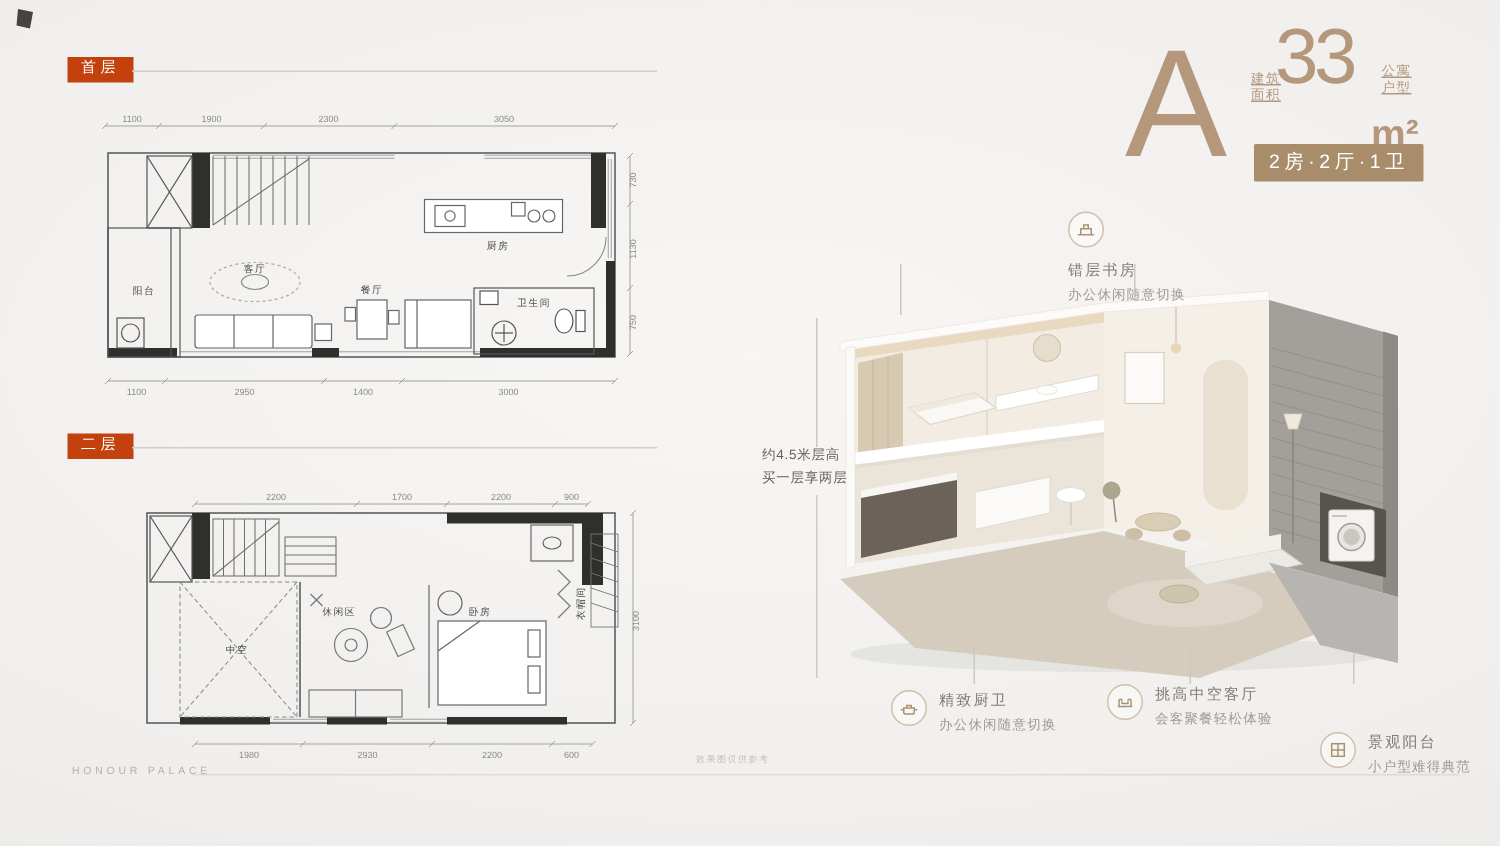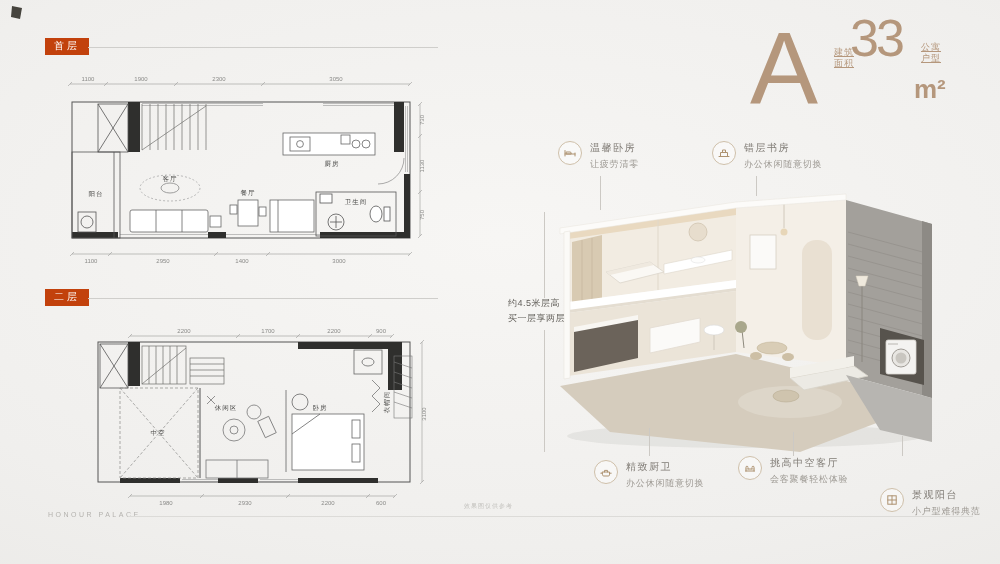--- a/index.html
+++ b/index.html
@@ -316,20 +316,21 @@
   <div class="mini-col" style="left:834px;top:47px;width:20px;">
     <div>建筑</div>
     <div>面积</div>
   </div>
   <div class="unit-area">33</div>
   <div class="mini-col" style="left:921px;top:42px;width:20px;">
     <div>公寓</div>
     <div>户型</div>
   </div>
   <div class="unit-unit">m²</div>
+  <div class="spec-badge">2房·2厅·1卫</div>
 
   <svg class="render" width="395" height="275" viewBox="0 0 395 275">
     <ellipse cx="195" cy="256" rx="178" ry="12" fill="rgba(60,55,45,0.07)"></ellipse>
 
     <polygon points="296,20 382,44 382,218 296,195" fill="#a3a09b"></polygon>
     <g stroke="#94918c" stroke-width="0.8">
       <line x1="298" y1="52" x2="380" y2="74"></line>
         <line x1="298" y1="64" x2="380" y2="86"></line>
       <line x1="298" y1="76" x2="380" y2="98"></line>
         <line x1="298" y1="88" x2="380" y2="110"></line>
@@ -403,34 +404,23 @@
     <polygon points="14,52 20,51 20,198 14,199" fill="#fbfaf7" stroke="#e5e1d9" stroke-width="0.5"></polygon>
   </svg>
 
   <div class="conn" style="left:544px;top:212px;height:86px;"></div>
   <div class="hn">
     <div>约4.5米层高</div>
     <div>买一层享两层</div>
   </div>
   <div class="conn" style="left:544px;top:330px;height:122px;"></div>
 
-  <div class="co" style="left:558px;top:141px;">
-    <span class="circ">
-      <svg width="12" height="12" viewBox="0 0 12 12" fill="none" stroke="#ad9270" stroke-width="1" stroke-linecap="round">
-        <path d="M1 3.5 v5.5 M11 6 v3 M1 7 h10 M2.5 5 h3.5 a1.2 1.2 0 0 1 1.2 1.2 v0.8 h-4.7 z"></path>
-      </svg>
-    </span>
-    <span>
-      <div class="co-title">温馨卧房</div>
-      <div class="co-desc">让疲劳清零</div>
-    </span>
-  </div>
   <div class="conn" style="left:600px;top:176px;height:34px;"></div>
 
-  <div class="co" style="left:712px;top:141px;">
+  <div class="co" style="left:712px;top:141px;flex-direction:column;">
     <span class="circ">
       <svg width="12" height="12" viewBox="0 0 12 12" fill="none" stroke="#ad9270" stroke-width="1" stroke-linecap="round">
         <path d="M1 9.5 h10 M2.5 9.5 v-4 h7 v4 M4.5 5.5 v-2.5 h3 v2.5"></path>
       </svg>
     </span>
     <span>
       <div class="co-title">错层书房</div>
       <div class="co-desc">办公休闲随意切换</div>
     </span>
   </div>

